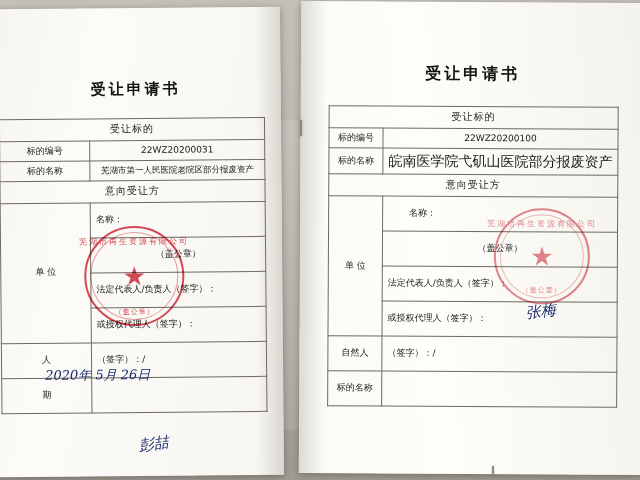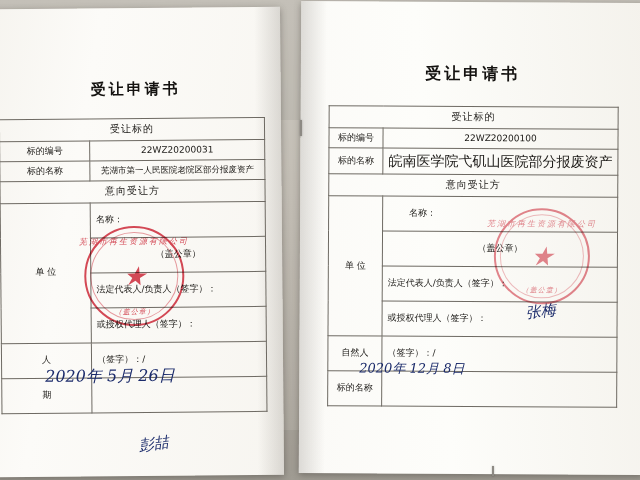--- a/index.html
+++ b/index.html
@@ -137,21 +137,20 @@
   }
 
   
   .seal {
     position: absolute;
     border-radius: 50%;
     border: 2.5px solid #cf2233;
     color: #cf2233;
     opacity: 0.82;
     mix-blend-mode: multiply;
-    font-style: italic;
   }
   .seal .ring {
     position: absolute;
     inset: 4px;
     border-radius: 50%;
     border: 1px solid rgba(207,34,51,0.55);
   }
   .seal .star {
     position: absolute;
     left: 50%;
@@ -278,21 +277,21 @@
           <td>
             <div class="cell center">期</div>
           </td>
           <td class="tall">
             <div class="cell left"></div>
           </td>
         </tr>
       </tbody>
         </table>
 
-      <div class="hand" style="position:absolute;left:52px;top:358px;font-size:16px;font-style:italic;">2020年 5月 26日</div>
+      <div class="hand" style="position:absolute;left:52px;top:358px;font-size:13px;font-style:italic;">2020年 5月 26日</div>
 
       <div class="seal left-seal">
         <div class="ring"></div>
         <div class="arc-text">芜湖市再生资源有限公司</div>
         <div class="star">★</div>
         <div class="bottom-text">（盖公章）</div>
       </div>
     </div>
     <div class="gutter-shade" style="right:0;"></div>
   </div>
@@ -365,21 +364,20 @@
             <div class="cell center">标的名称</div>
           </td>
           <td class="tall">
             <div class="cell left"></div>
           </td>
         </tr>
       </tbody>
         </table>
 
       <div class="hand sig" style="position:absolute;left:226px;top:300px;">张梅</div>
-      <div class="hand" style="position:absolute;left:60px;top:358px;font-size:13px;">2020年 12月 8日</div>
 
       <div class="seal right-seal">
         <div class="ring"></div>
         <div class="arc-text">芜湖市再生资源有限公司</div>
         <div class="star">★</div>
         <div class="bottom-text">（盖公章）</div>
       </div>
     </div>
     <div class="gutter-shade" style="left:0;transform:scaleX(-1);"></div>
   </div>

